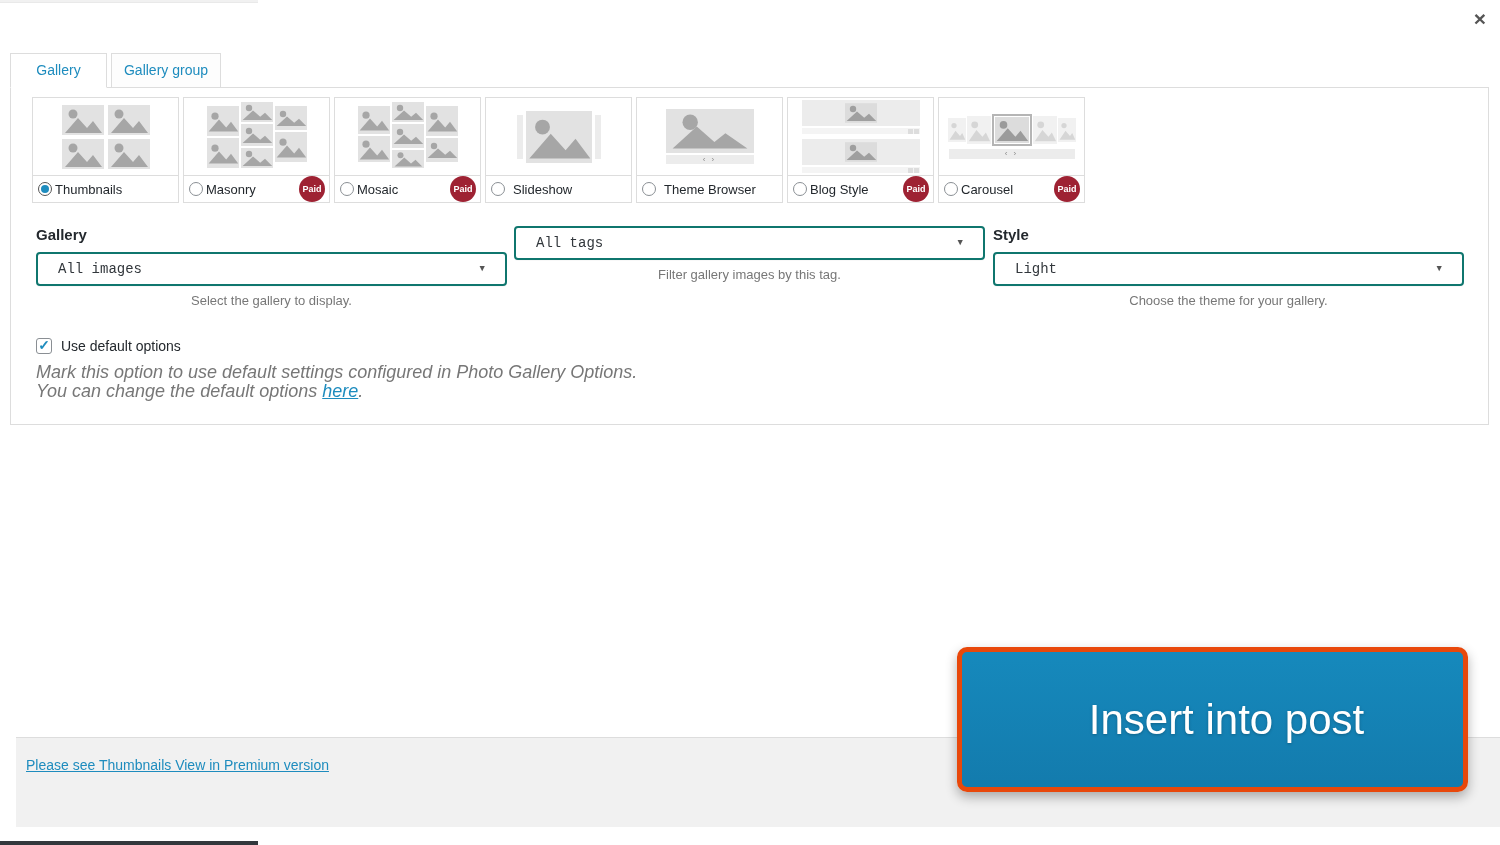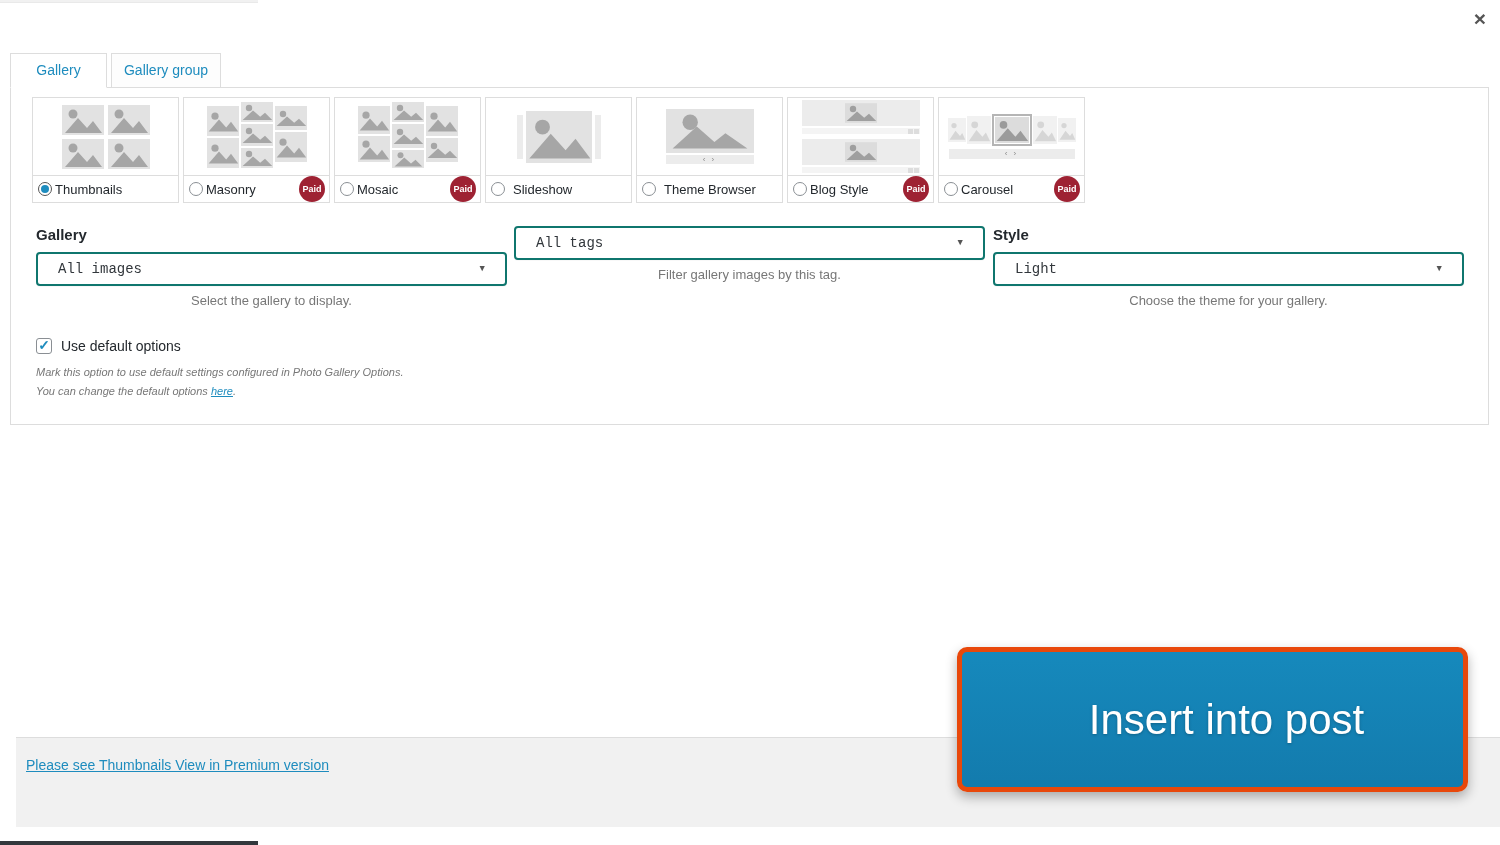--- a/index.html
+++ b/index.html
@@ -62,21 +62,21 @@
   .select { height:34px; border:2px solid #0f766e; border-radius:4px; background:#fff; display:flex; align-items:center; justify-content:space-between; padding:0 20px; font-size:14px; color:#32373c; cursor:pointer; box-shadow:0 1px 1px rgba(0,0,0,.03);font-family:Liberation Mono, monospace; }
   .select .caret { font-size:9px; color:#555; }
   .field-help { margin-top:7px; font-size:13px; color:#777;text-align:center; }
 
   
   .default-opts { position:absolute; left:25px; top:250px; }
   .chk-row { display:flex; align-items:center; cursor:pointer; }
   .checkbox { width:16px; height:16px; border:1px solid #8a8f94; border-radius:3px; background:#fff; display:flex; align-items:center; justify-content:center; }
   .checkbox .mark { color:#1e8cbe; font-size:14px; font-weight:bold; line-height:1; margin-top:-2px; }
   .chk-label { font-size:14px; color:#23282d; margin-left:9px; }
-  .opts-help { margin-top:9px; font-size:11px; font-style:italic; color:#777; line-height:19px; }
+  .opts-help { margin-top:9px; font-size:18px; font-style:italic; color:#777; line-height:19px; }
   .opts-help a, .footer a { color:#1e8cbe; text-decoration:underline; cursor:pointer; }
 
   
   .footer { position:absolute; left:16px; top:737px; width:1500px; height:90px; background:#f1f1f1; border-top:1px solid #ddd; }
   .footer-link { position:absolute; left:10px; top:19px; font-size:14px; }
 
   
   .insert-btn { position:absolute; left:957px; top:647px; width:511px; height:145px;
     background:linear-gradient(#1689bc,#137bad); border:5px solid #e8480b; border-radius:10px;
     color:#fff; font-size:42px; display:flex; align-items:center; justify-content:center;

